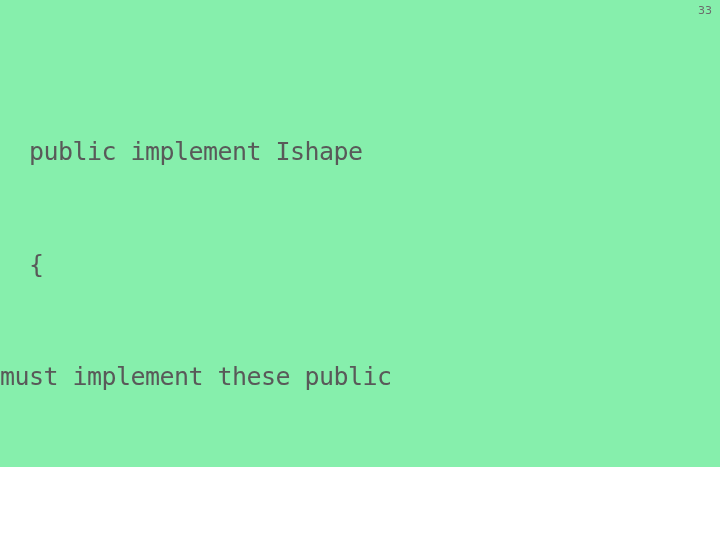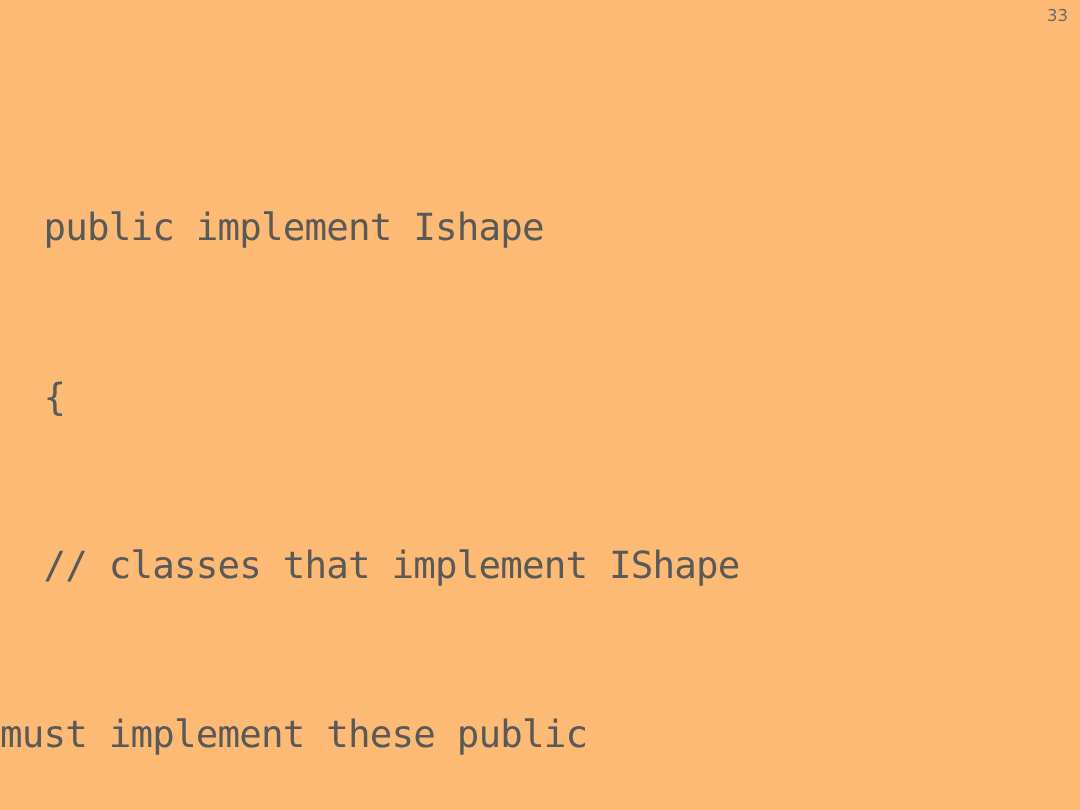--- a/index.html
+++ b/index.html
@@ -11,22 +11,22 @@
     width: 720px;
     height: 540px;
     background: #ffffff;
     font-family: "DejaVu Sans Mono", "Liberation Mono", monospace;
     overflow: hidden;
     position: relative;
   }
   #slide {
     position: relative;
     width: 720px;
-    height: 540px;
-    background: #fdba74;
+    height: 467px;
+    background: #86efac;
   }
   #page-number {
     position: absolute;
     top: 4px;
     right: 8px;
     font-family: "DejaVu Sans", "Liberation Sans", sans-serif;
     font-size: 11px;
     line-height: 14px;
     color: #6b6b6b;
     letter-spacing: 0px;
@@ -54,21 +54,20 @@
 </head>
 <body>
 
 <div id="slide">
 
   <div id="page-number">33</div>
 
   <div id="code-block">
     <span class="code-line">  public implement Ishape</span>
     <span class="code-line">  {</span>
-    <span class="code-line">  // classes that implement IShape</span>
     <span class="code-line">must implement these public</span>
     
     
     
     
     
   </div>
 
 </div>
 

